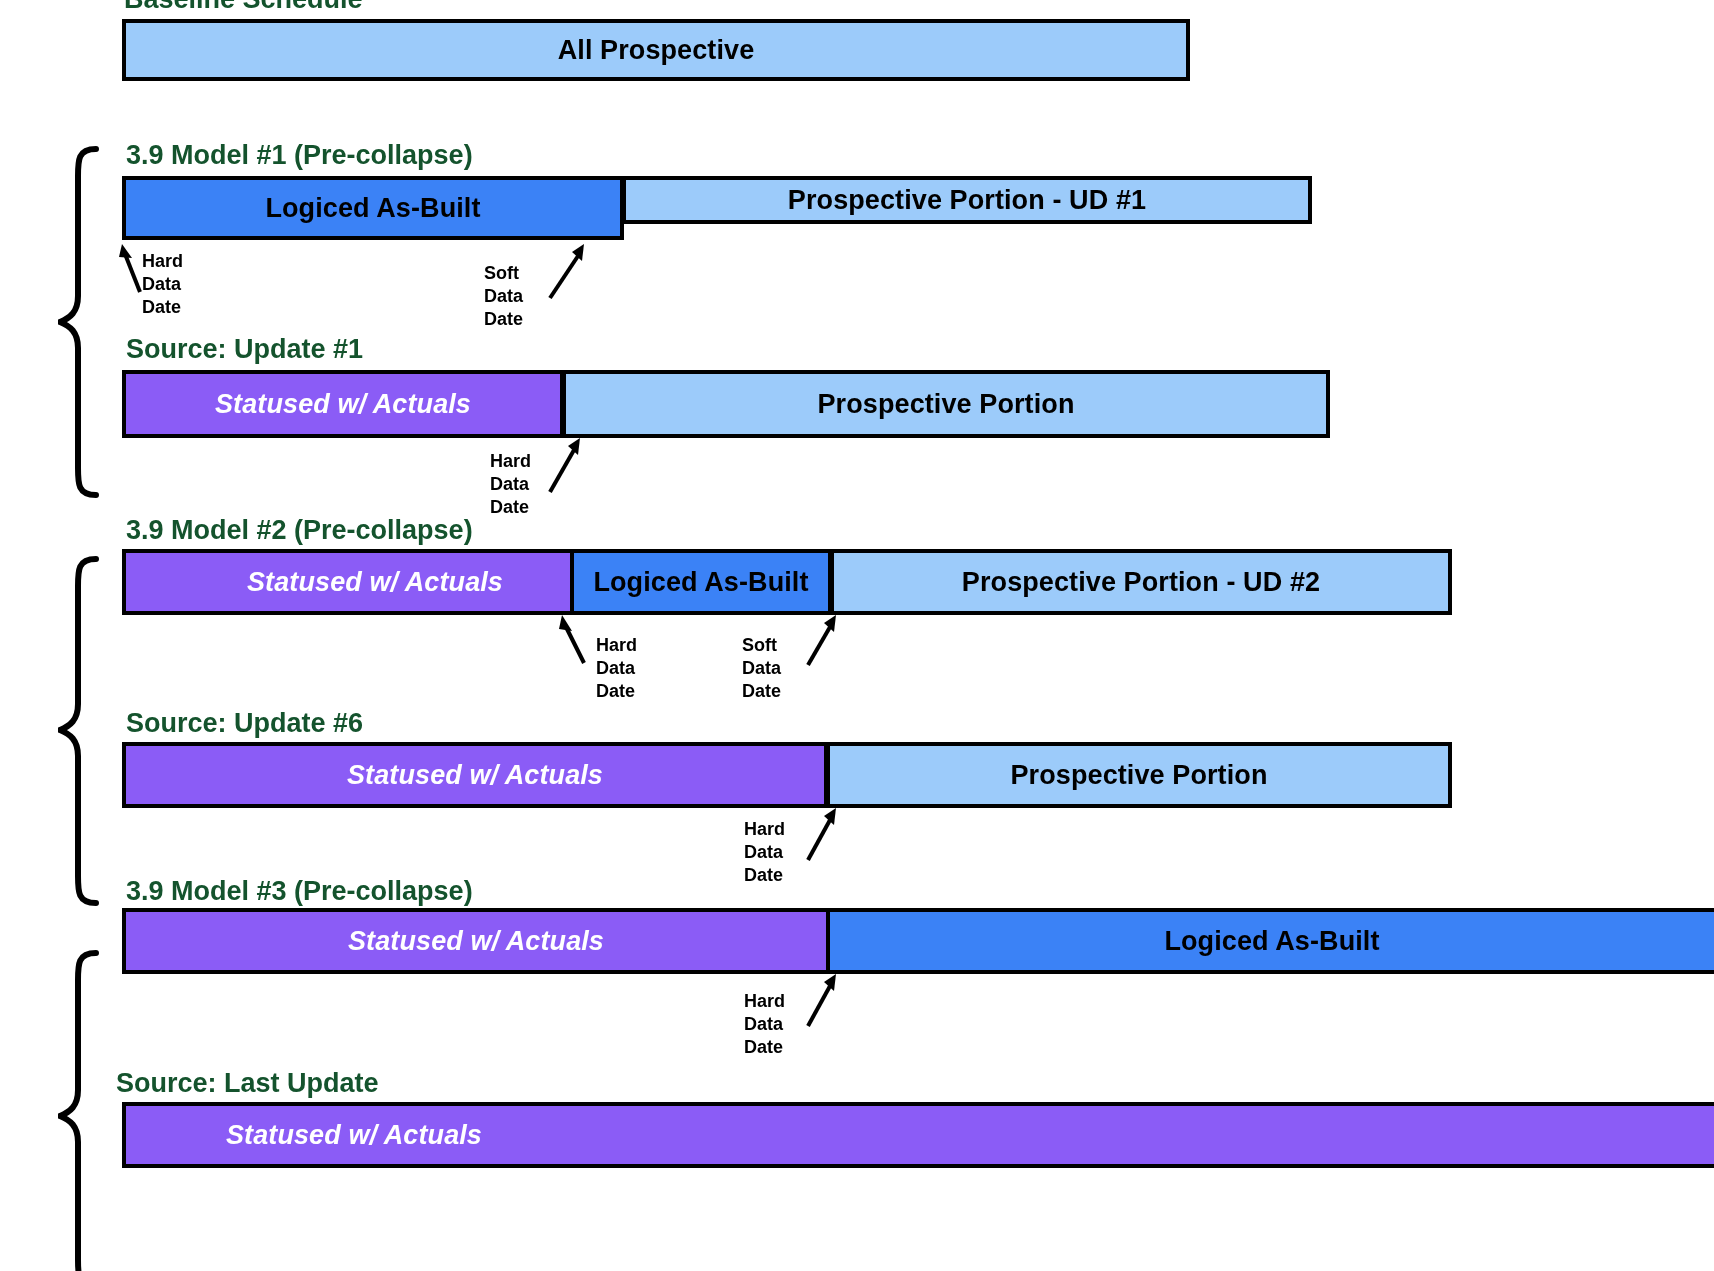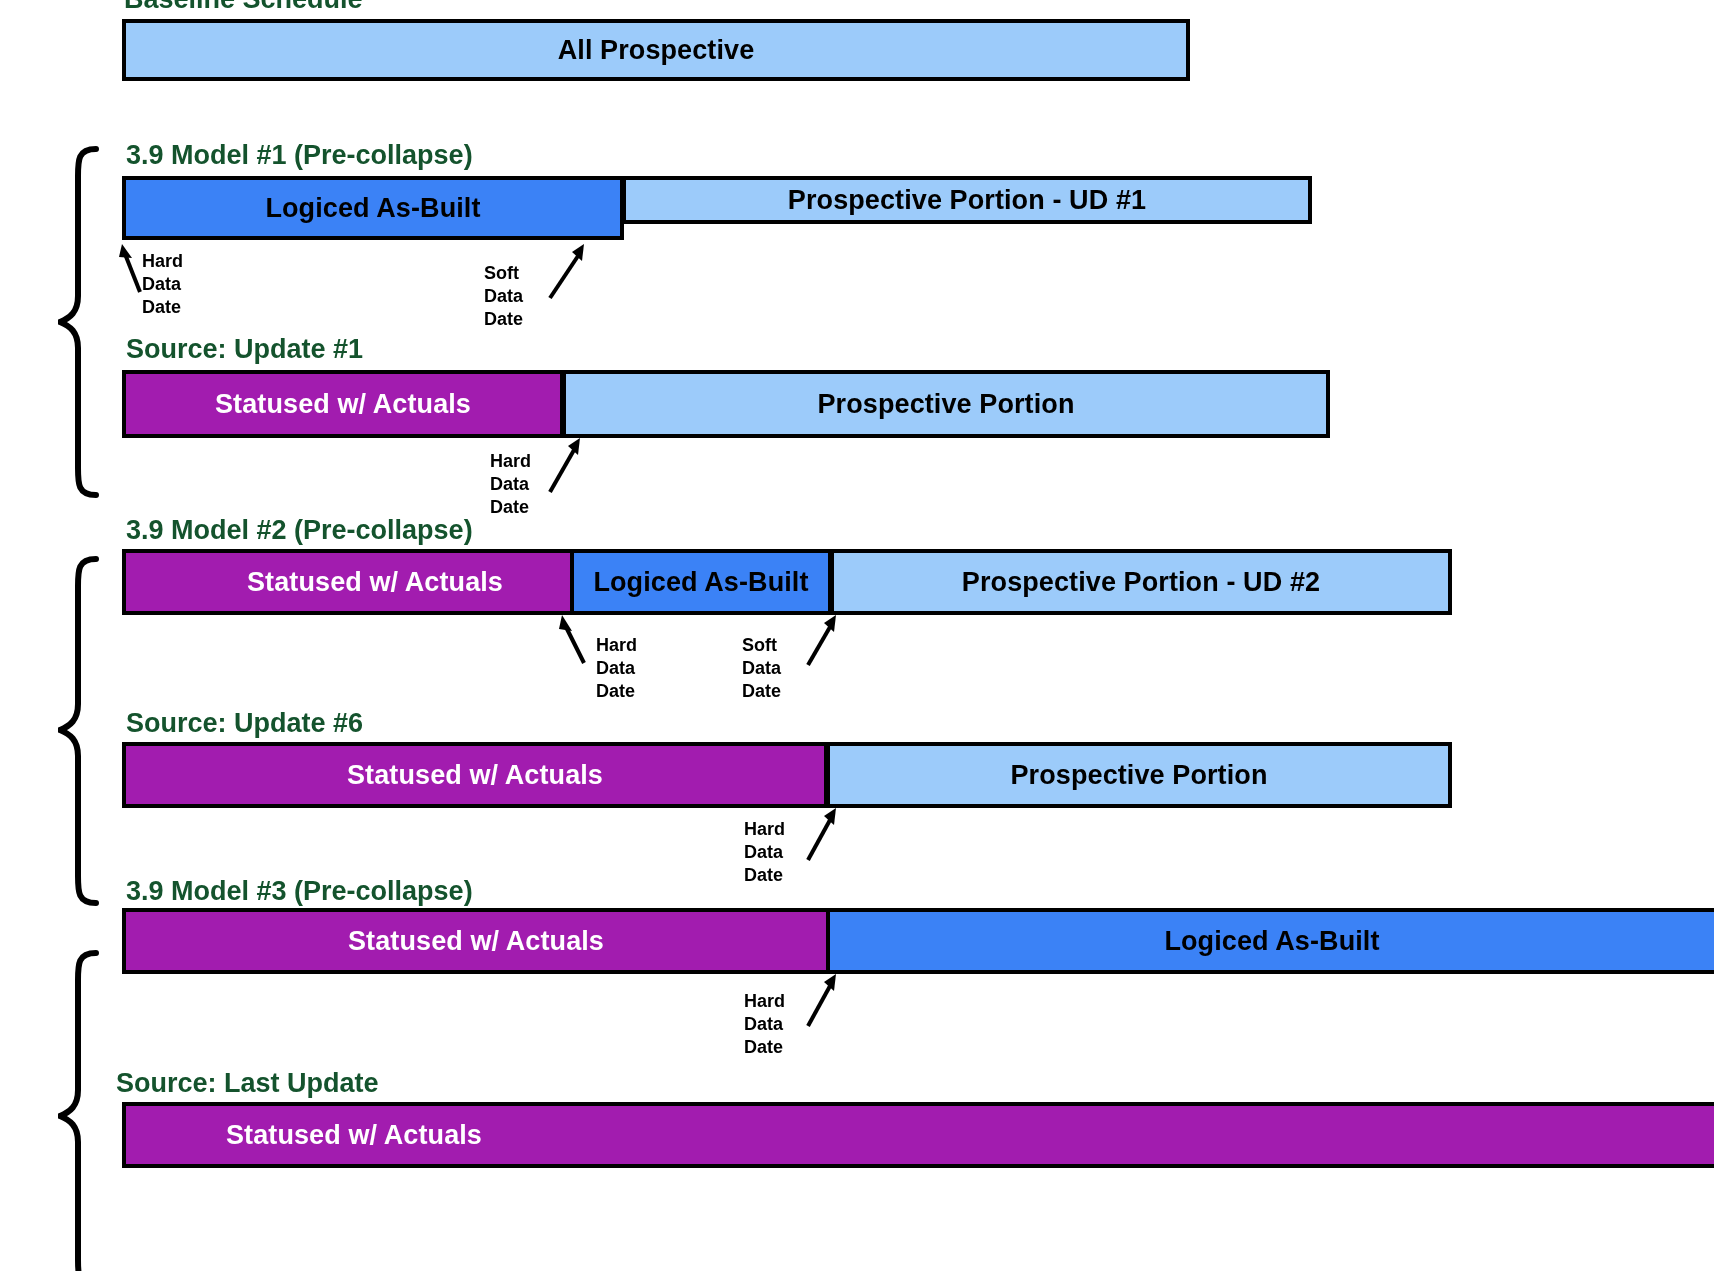--- a/index.html
+++ b/index.html
@@ -22,21 +22,21 @@
     display: flex;
     align-items: center;
     justify-content: center;
     font-weight: bold;
     font-size: 27px;
     letter-spacing: 0.1px;
     white-space: nowrap;
   }
   .bar.blue { background: #9CCBFA; color: #000000; }
   .bar.yellow { background: #3b82f6; color: #000000; }
-  .bar.black { background: #a21caf; color: #ffffff; border-color: #000000; }
+  .bar.black { background: #8b5cf6; color: #ffffff; border-color: #000000; font-style: italic; }
   .seg-label { pointer-events: none; }
 
   .row-title {
     position: absolute;
     font-weight: bold;
     font-size: 27px;
     color: #14532d;
     white-space: nowrap;
   }
   .ann {

